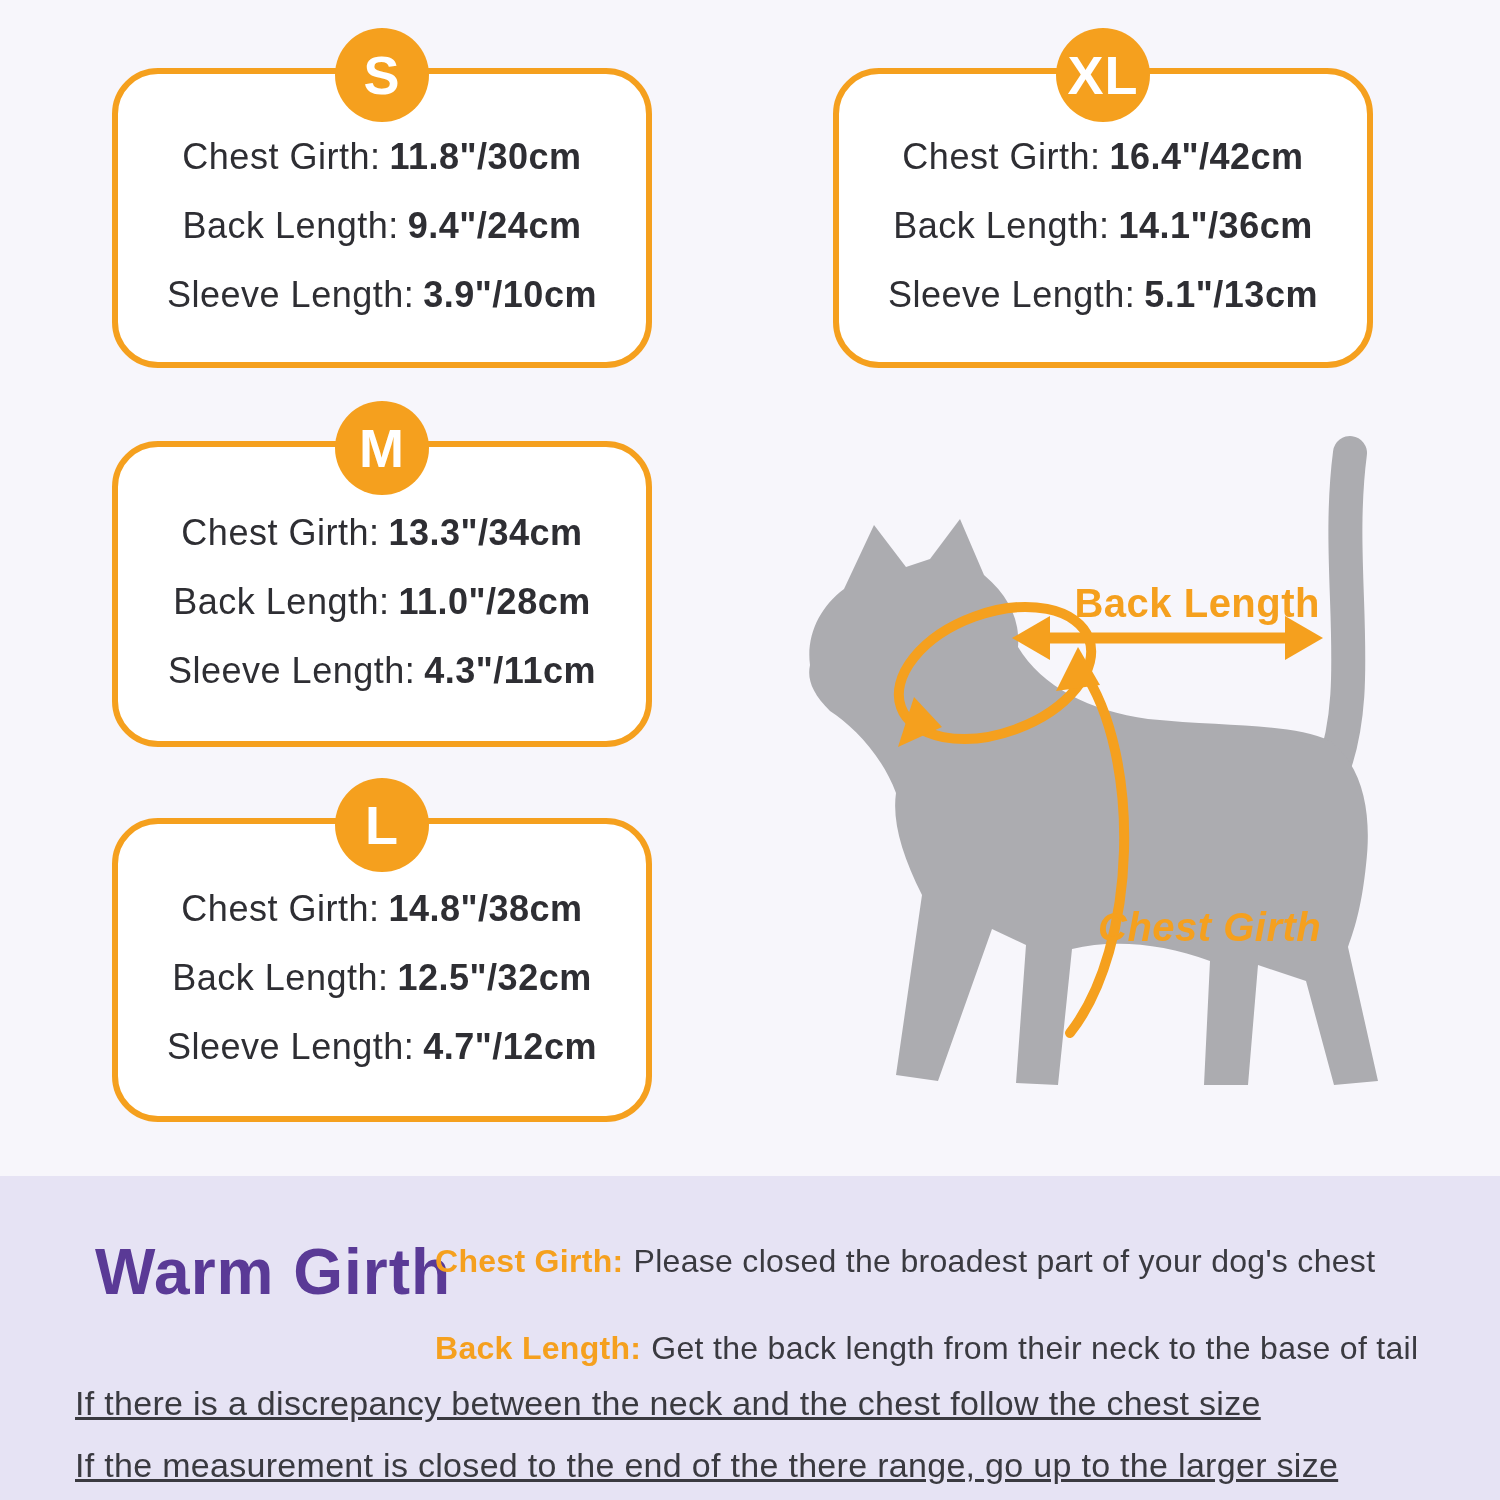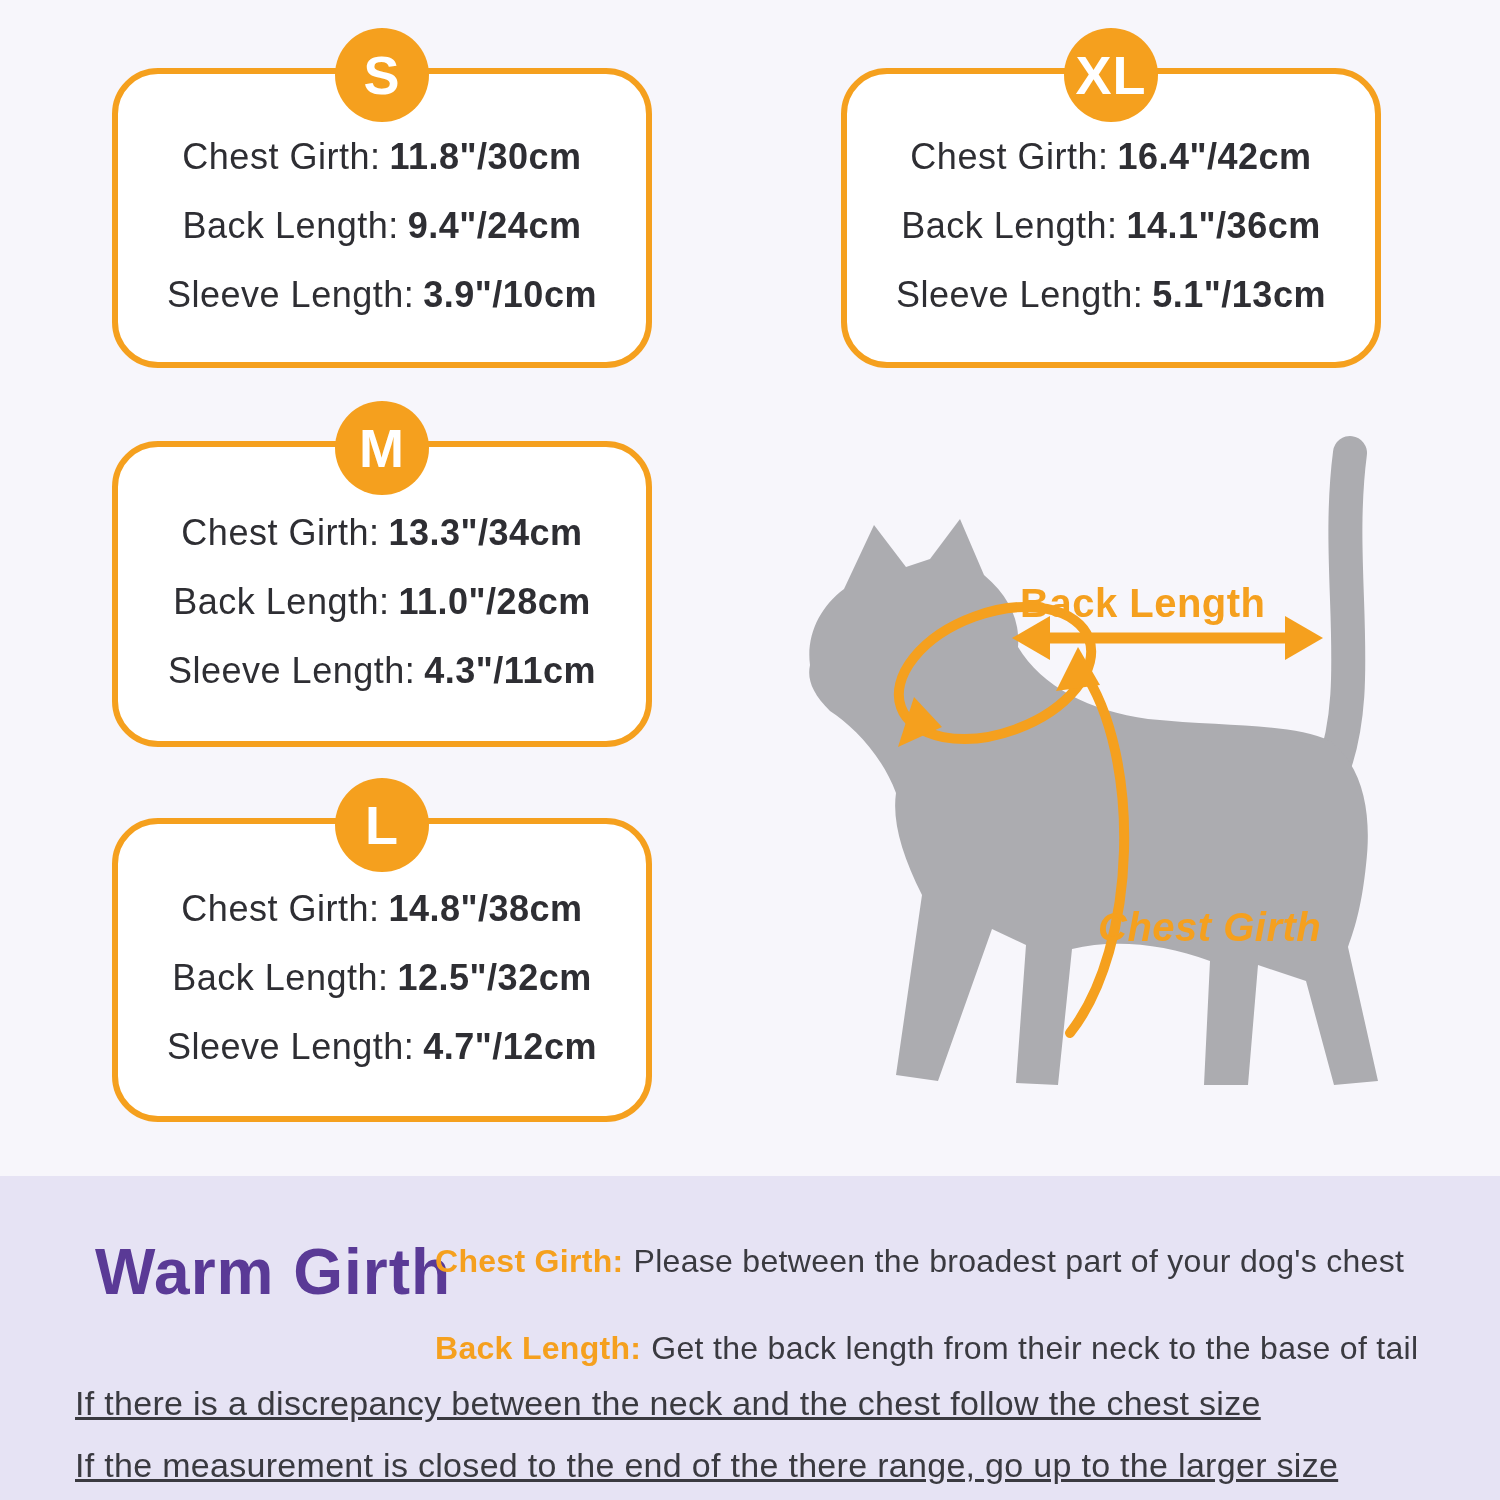--- a/index.html
+++ b/index.html
@@ -4,36 +4,36 @@
 <style>
   html,body{margin:0;padding:0;}
   body{font-family:"Liberation Sans","DejaVu Sans",sans-serif;}
   .canvas{position:relative;width:1500px;height:1500px;background:#f7f6fb;overflow:hidden;}
 
   
   .size-box{position:absolute;width:540px;background:#ffffff;border:6px solid #f5a01e;
     border-radius:46px;box-sizing:border-box;display:flex;flex-direction:column;
     justify-content:center;align-items:center;gap:27px;padding-top:16px;}
   .box-s {left:112px;top:68px;height:300px;}
-  .box-xl{left:833px;top:68px;height:300px;margin-left:8px;}
+  .box-xl{left:833px;top:68px;height:300px;}
   .box-m {left:112px;top:441px;height:306px;}
   .box-l {left:112px;top:818px;height:304px;}
   .size-circle{position:absolute;left:50%;top:-46px;transform:translateX(-50%);
     width:94px;height:94px;border-radius:50%;background:#f5a01e;color:#ffffff;
     display:flex;align-items:center;justify-content:center;
     font-size:54px;font-weight:bold;letter-spacing:1px;}
   .row{font-size:36px;color:#2e2e33;letter-spacing:0.5px;white-space:nowrap;}
   .row-label{font-weight:400;margin-right:9px;}
   .row-value{font-weight:700;}
 
   
   .cat-svg{position:absolute;left:790px;top:425px;width:640px;height:700px;}
   .diagram-label{position:absolute;color:#f5a01e;font-weight:700;font-size:40px;
     letter-spacing:0.5px;white-space:nowrap;}
-  .lbl-back{left:1020px;top:581px;width:300px;text-align:left;}
+  .lbl-back{left:1020px;top:581px;width:300px;text-align:right;}
   .lbl-neck{left:733px;top:777px;}
   .lbl-chest{left:1098px;top:905px;font-style:italic;}
 
   
   .tips-section{position:absolute;left:0;top:1176px;width:1500px;height:324px;background:#e6e3f4;}
   .tips-title{position:absolute;left:95px;top:1235px;font-size:64px;font-weight:800;
     color:#5a3a96;letter-spacing:1px;}
   .def-line{position:absolute;left:435px;font-size:32px;color:#3a3a40;white-space:nowrap;letter-spacing:0.3px;}
   .def-1{top:1243px;}
   .def-2{top:1308px;margin-top:22px;}
@@ -140,21 +140,21 @@
     <polygon points="533,213 495,191 495,235" fill="#f5a01e"></polygon>
   </svg>
 
   <div class="diagram-label lbl-back">Back Length</div>
   <div class="diagram-label lbl-chest">Chest Girth</div>
 
   <div class="tips-section"></div>
   <div class="tips-title">Warm Girth</div>
 
   <div class="def-line def-1">
-    <span class="def-term">Chest Girth:</span><span>Please between the broadest part of your dog's chest</span>
+    <span class="def-term">Chest Girth:</span><span>Please closed the broadest part of your dog's chest</span>
   </div>
   <div class="def-line def-2">
     <span class="def-term">Back Length:</span><span>Get the back length from their neck to the base of tail</span>
   </div>
 
   <div class="note-line note-1">If there is a discrepancy between the neck and the chest follow the chest size</div>
   <div class="note-line note-2">If the measurement is closed to the end of the there range, go up to the larger size</div>
 
 </div>
 

